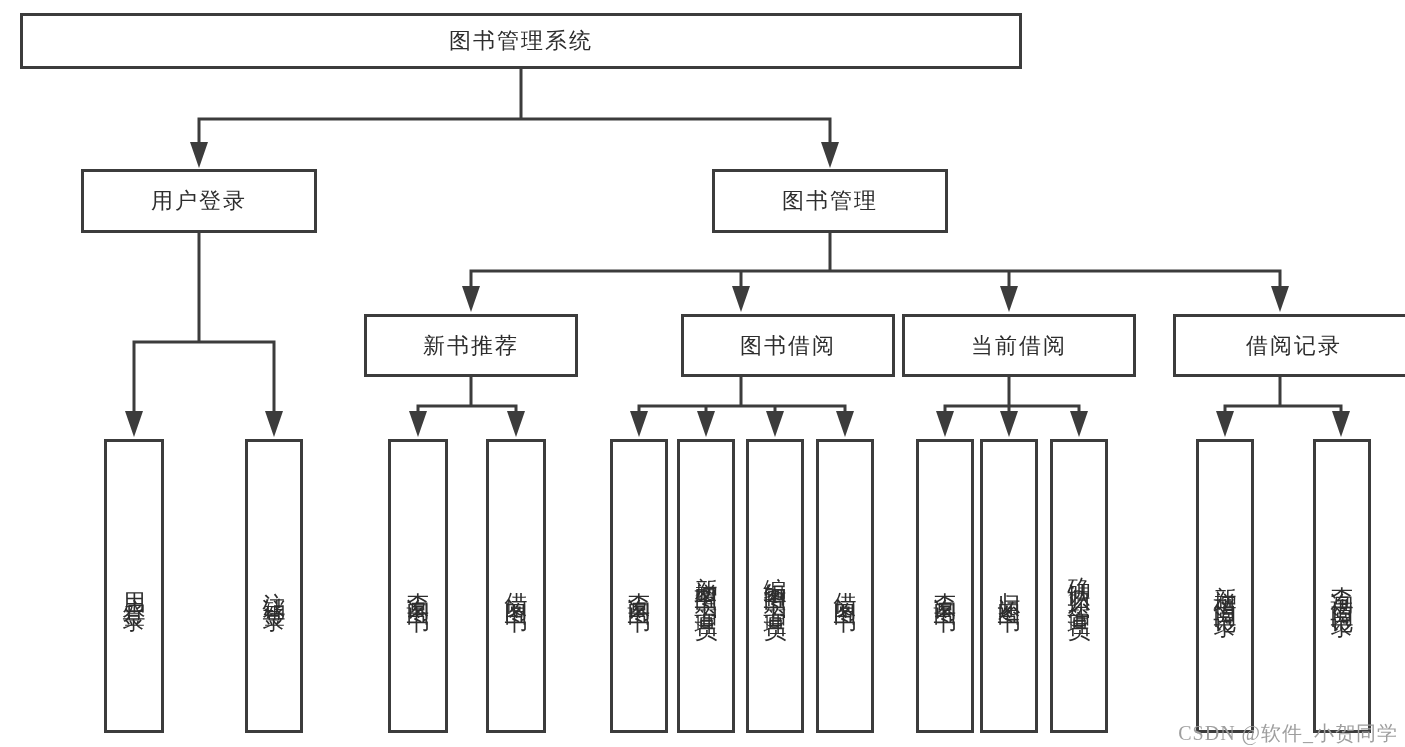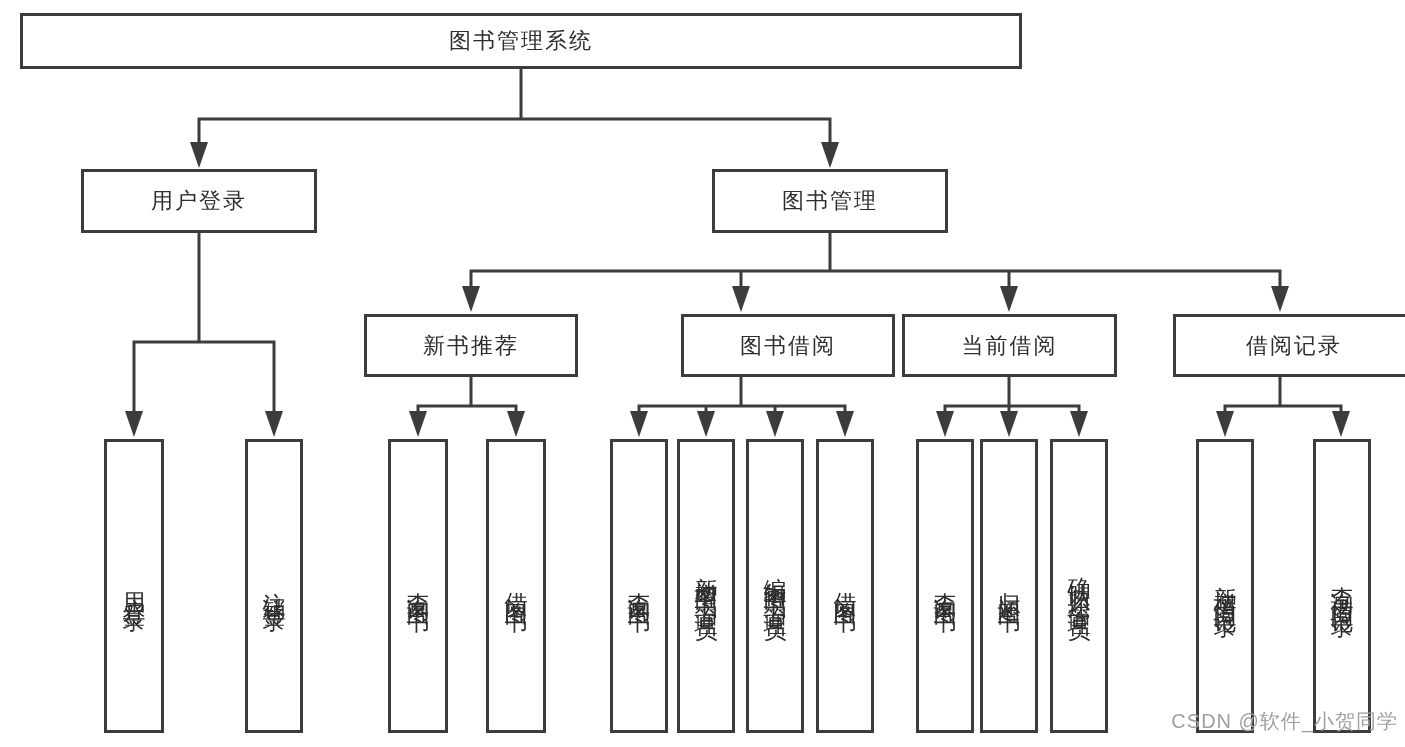--- a/index.html
+++ b/index.html
@@ -2,21 +2,21 @@
 <html lang="zh"><head>
 <meta charset="utf-8">
 <title>图书管理系统</title>
 <style>
   html, body { margin: 0; padding: 0; background: #ffffff; }
   .canvas {
     position: relative;
     width: 1405px;
     height: 747px;
     background: #ffffff;
-    font-family: Liberation Sans, sans-serif;
+    font-family: Liberation Serif, serif;
     overflow: hidden;
   }
   .connectors {
     position: absolute;
     left: 0; top: 0;
     width: 1405px; height: 747px;
   }
   .hbox {
     position: absolute;
     box-sizing: border-box;
@@ -43,21 +43,21 @@
     text-orientation: mixed;
     font-size: 23px;
     letter-spacing: 6px;
     line-height: 1;
     color: #2d2d2d;
     white-space: nowrap;
   }
   .watermark {
     position: absolute;
     right: 7px;
-    bottom: 12px;
+    bottom: 0;
     font-size: 20px;
     letter-spacing: 1px;
     color: #9e9e9e;
   }
 </style>
 </head>
 <body>
 
 <div class="canvas">
 
@@ -126,21 +126,21 @@
   <div class="hbox" style="left:364px; top:314px; width:214px; height:63px;">
     <span class="node-label">新书推荐</span>
   </div>
 
   <div class="hbox" style="left:712px; top:169px; width:236px; height:64px;">
     <span class="node-label">图书管理</span>
   </div>
   <div class="hbox" style="left:634px; top:314px; width:214px; height:63px;margin-left:47px;">
     <span class="node-label">图书借阅</span>
   </div>
-  <div class="hbox" style="left:902px; top:314px; width:215px; height:63px;">
+  <div class="hbox" style="left:902px; top:314px; width:234px; height:63px;">
     <span class="node-label">当前借阅</span>
   </div>
   <div class="hbox" style="left:1173px; top:314px; width:242px; height:63px;">
     <span class="node-label">借阅记录</span>
   </div>
 
   <div class="vbox" style="left:104px; top:439px; width:60px; height:294px;">
     <span class="node-label">用户登录</span>
   </div>
   <div class="vbox" style="left:245px; top:439px; width:58px; height:294px;">

